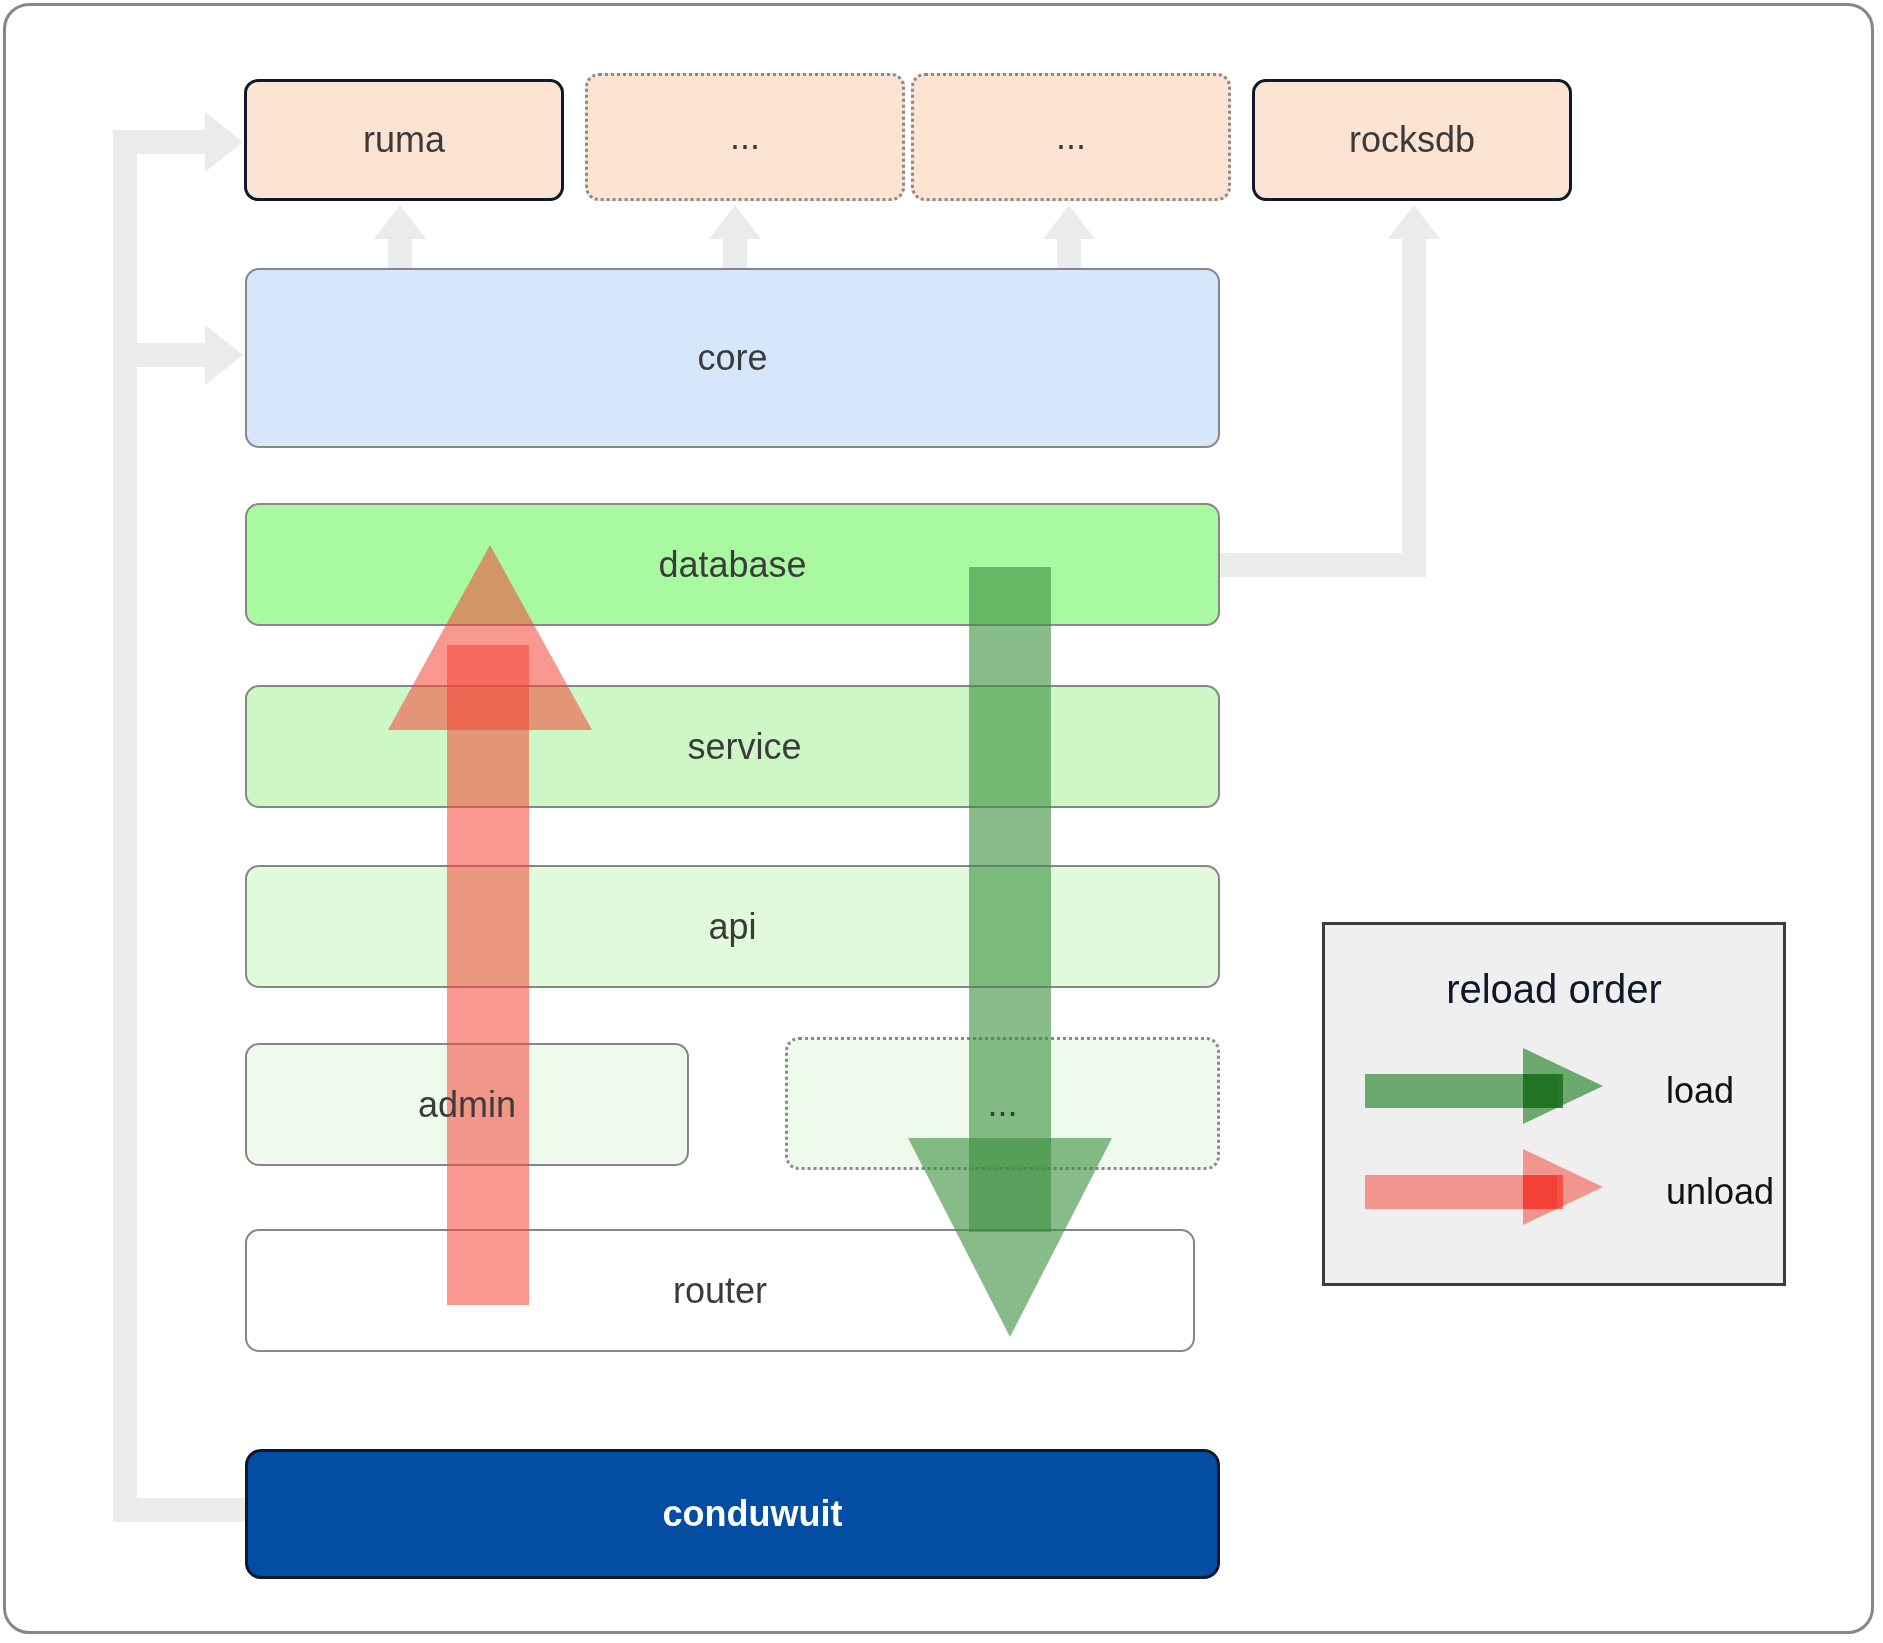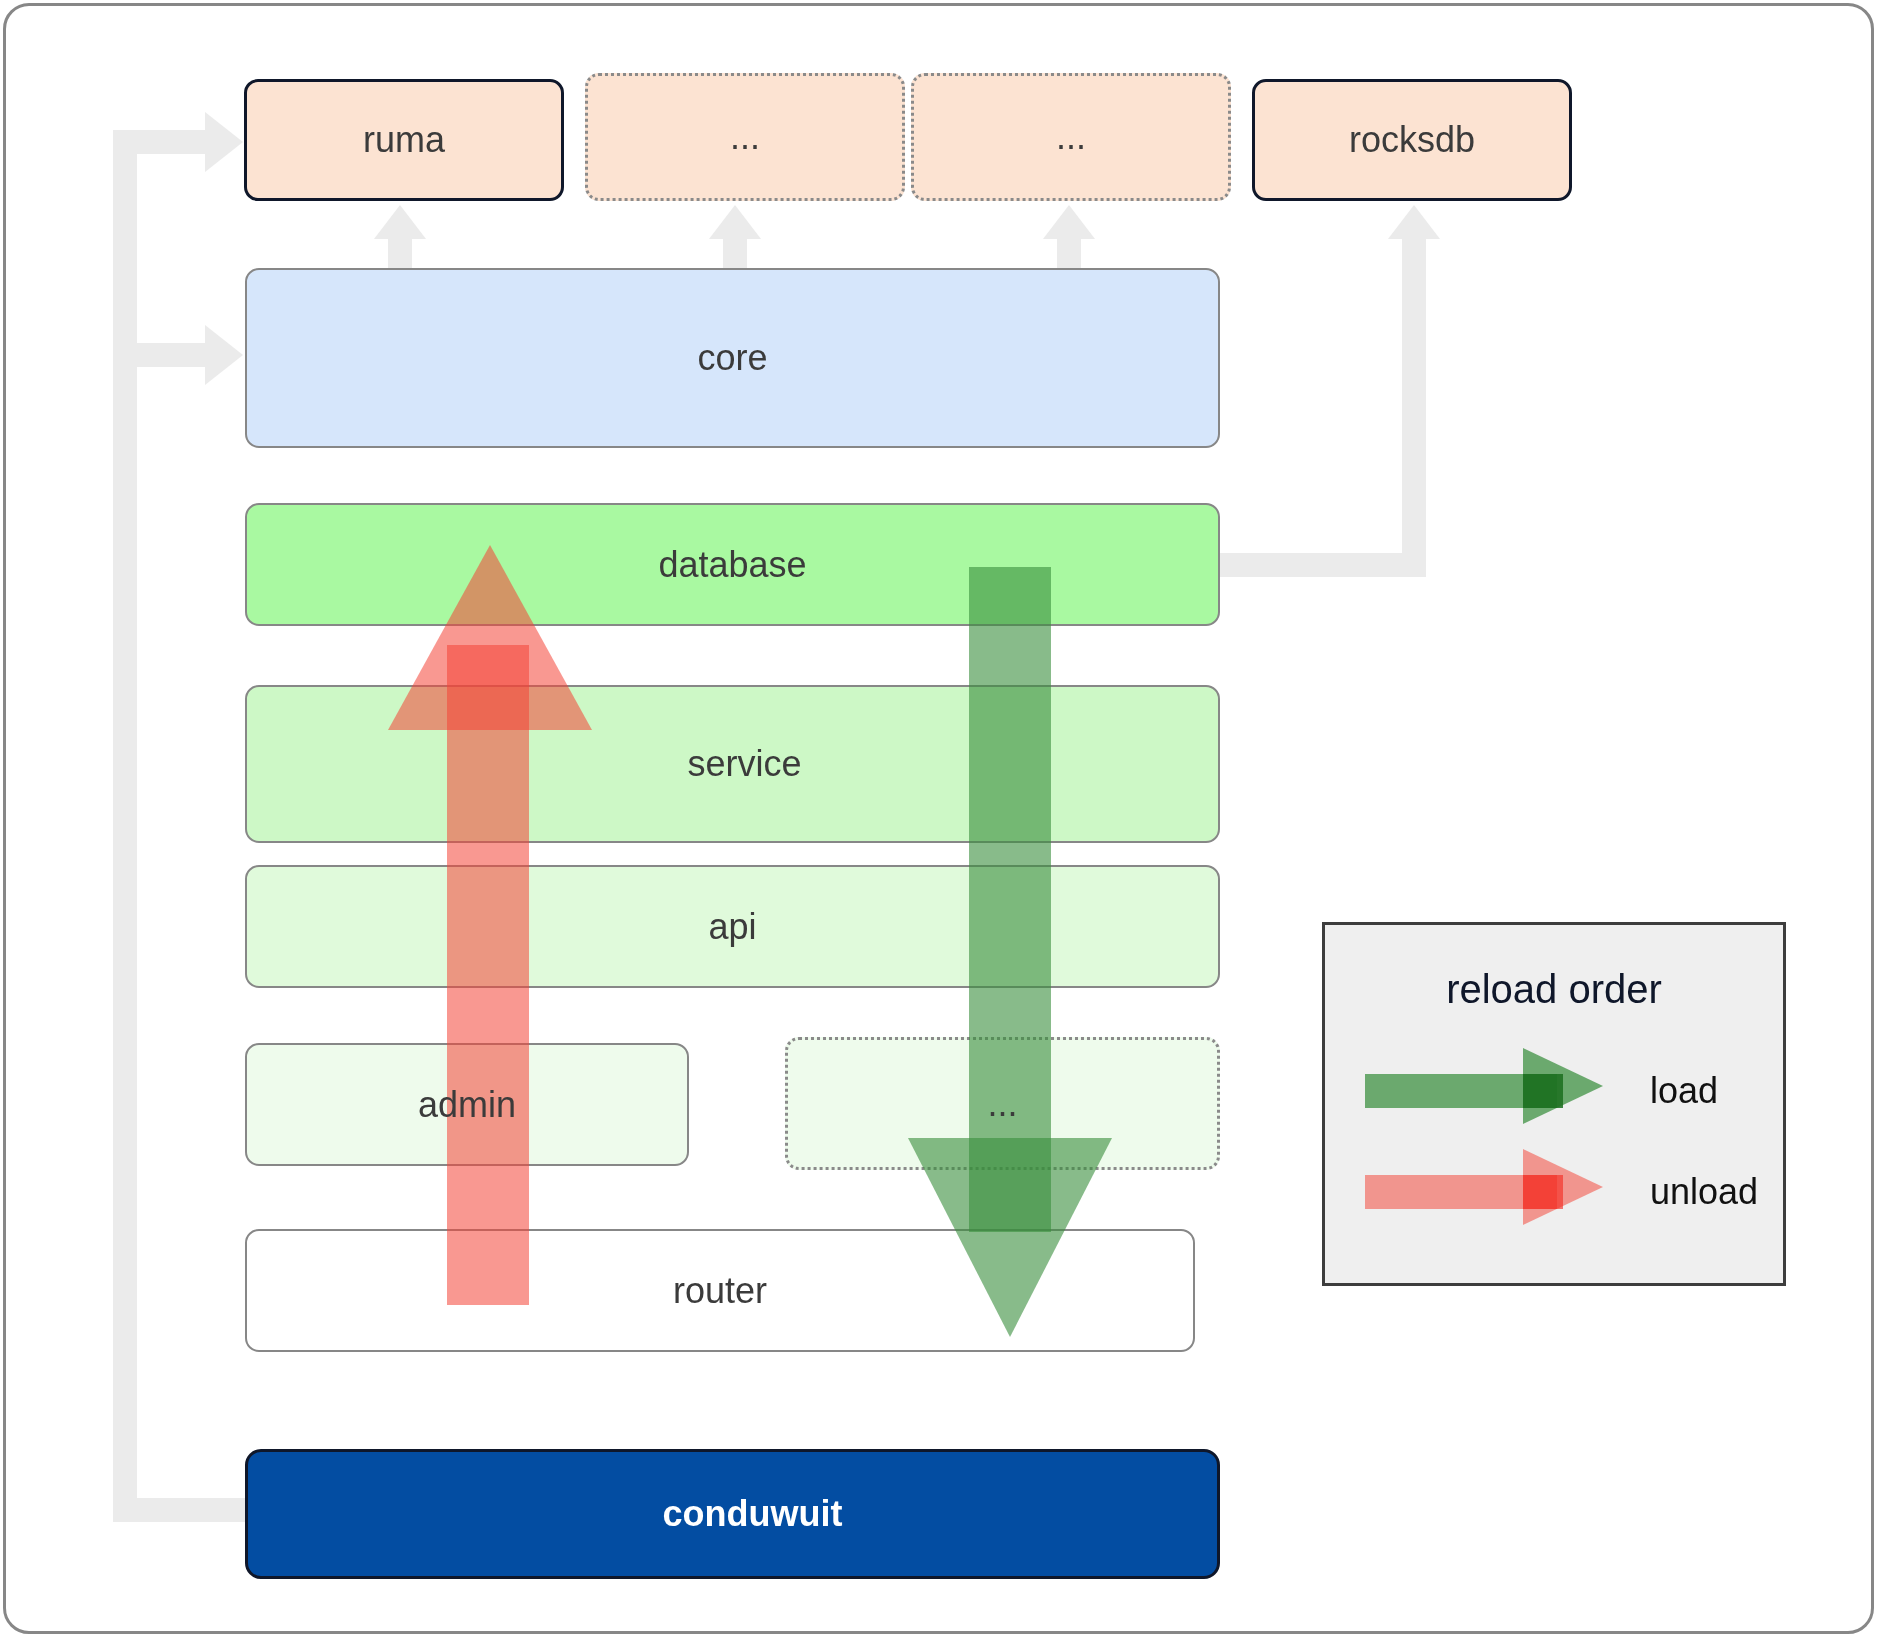--- a/index.html
+++ b/index.html
@@ -77,20 +77,21 @@
     position: absolute;
     width: 100%;
     text-align: center;
     font-size: 40px;
     color: #0f172a;
   }
   .legend-row-label {
     position: absolute;
     font-size: 36px;
     color: #111;
+    margin-left: 16px;
   }
   .lg-arrow { position: absolute; }
   .lg-shaft { position: absolute; }
   .lg-head { position: absolute; width: 0; height: 0; }
   .lg-overlap { position: absolute; }
 </style>
 </head>
 <body>
 
 <div id="canvas">
@@ -135,21 +136,21 @@
   </div>
 
   <div class="box box-solid-gray" style="left:245px; top:268px; width:975px; height:180px; background:#d6e6fb;text-align:center;">
     <span class="lbl">core</span>
   </div>
 
   <div class="box box-solid-gray" style="left:245px; top:503px; width:975px; height:123px; background:#a9f9a1;">
     <span class="lbl">database</span>
   </div>
 
-  <div class="box box-solid-gray" style="left:245px; top:685px; width:975px; height:158px; background:#cdf8c6;padding-left:24px;">
+  <div class="box box-solid-gray" style="left:245px; top:685px; width:975px; height:123px; background:#cdf8c6;padding-left:24px;">
     <span class="lbl">service</span>
   </div>
 
   <div class="box box-solid-gray" style="left:245px; top:865px; width:975px; height:123px; background:#e0fadb;">
     <span class="lbl">api</span>
   </div>
 
   <div class="box box-solid-gray" style="left:245px; top:1043px; width:444px; height:123px; background:#eefbec;">
     <span class="lbl">admin</span>
   </div>

